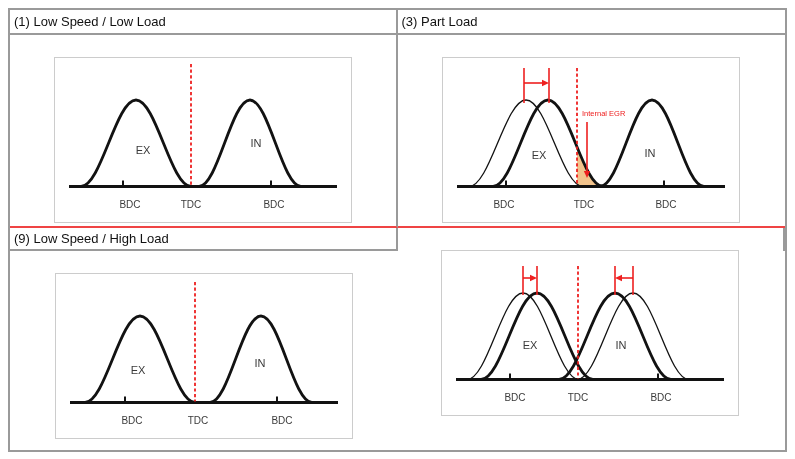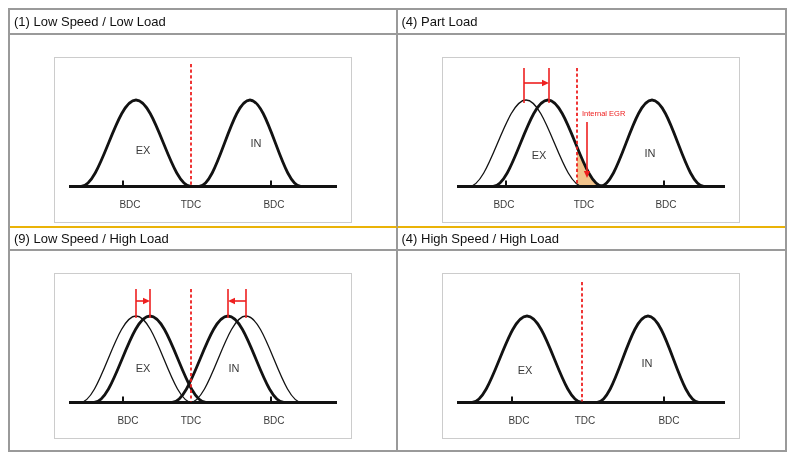--- a/index.html
+++ b/index.html
@@ -11,40 +11,40 @@
     display:grid;grid-template-columns:1fr 1fr;
     grid-template-rows:25px 193px 23px 199px;
   }
   .cell{background:#fff;min-width:0;}
   .c-left{border-right:2px solid #9a9a9a;}
   .title-cell{
     border-bottom:2px solid #9a9a9a;
     display:flex;align-items:center;padding-left:4px;
     font-size:13px;color:#111;white-space:nowrap;overflow:hidden;
   }
-  .body-cell{border-bottom:2px solid #eab308;}
+  .body-cell{border-bottom:2px solid #ef4444;}
   .body-cell.last{border-bottom:none;}
   .diagram{
     width:296px;height:164px;margin:22px auto 0;
     border:1px solid #cccccc;background:#fff;
   }
   .diagram svg{display:block;width:296px;height:164px;}
   .diagram svg text{font-family:"Liberation Sans",sans-serif;}
 </style>
 </head>
 <body>
 
 <div class="page">
   <div class="vvt-table">
 
     <div class="cell title-cell c-left">
       <span>(1) Low Speed / Low Load</span>
     </div>
     <div class="cell title-cell">
-      <span>(4) Part Load</span>
+      <span>(3) Part Load</span>
     </div>
 
     <div class="cell body-cell c-left">
       <div class="diagram">
         <svg viewBox="0 0 296 164">
             <path d="M26 128.5 C46.0 128.5 61.0 42 81 42 C101.0 42 116.0 128.5 136 128.5" fill="none" stroke="#121212" stroke-width="2.8" stroke-linecap="round"></path>
             <path d="M144 128.5 C162.6 128.5 176.4 42 195 42 C213.6 42 227.4 128.5 246 128.5" fill="none" stroke="#121212" stroke-width="2.8" stroke-linecap="round"></path>
             <line x1="14" y1="128.5" x2="282" y2="128.5" stroke="#121212" stroke-width="2.8"></line>
             <line x1="68" y1="122.5" x2="68" y2="128.5" stroke="#121212" stroke-width="2"></line>
             <line x1="216" y1="122.5" x2="216" y2="128.5" stroke="#121212" stroke-width="2"></line>
@@ -85,23 +85,20 @@
             <text x="61" y="150" font-size="10" fill="#3a3a3a" text-anchor="middle">BDC</text>
             <text x="141" y="150" font-size="10" fill="#3a3a3a" text-anchor="middle">TDC</text>
             <text x="223" y="150" font-size="10" fill="#3a3a3a" text-anchor="middle">BDC</text>
           </svg>
       </div>
     </div>
 
     <div class="cell title-cell c-left">
       <span>(9) Low Speed / High Load</span>
     </div>
-    <div class="cell title-cell">
-      <span>(4) High Speed / High Load</span>
-    </div>
 
     <div class="cell body-cell last c-left">
       <div class="diagram">
         <svg viewBox="0 0 296 164">
             <path d="M25 128.5 C45.4 128.5 60.6 42 81 42 C101.4 42 116.6 128.5 137 128.5" fill="none" stroke="#121212" stroke-width="1.3" stroke-linecap="round"></path>
             <path d="M39 128.5 C59.4 128.5 74.6 42 95 42 C115.4 42 130.6 128.5 151 128.5" fill="none" stroke="#121212" stroke-width="2.8" stroke-linecap="round"></path>
             <path d="M117 128.5 C137.4 128.5 152.6 42 173 42 C193.4 42 208.6 128.5 229 128.5" fill="none" stroke="#121212" stroke-width="2.8" stroke-linecap="round"></path>
             <path d="M135 128.5 C155.4 128.5 170.6 42 191 42 C211.4 42 226.6 128.5 247 128.5" fill="none" stroke="#121212" stroke-width="1.3" stroke-linecap="round"></path>
             <line x1="14" y1="128.5" x2="282" y2="128.5" stroke="#121212" stroke-width="2.8"></line>
             <line x1="68" y1="122.5" x2="68" y2="128.5" stroke="#121212" stroke-width="2"></line>

